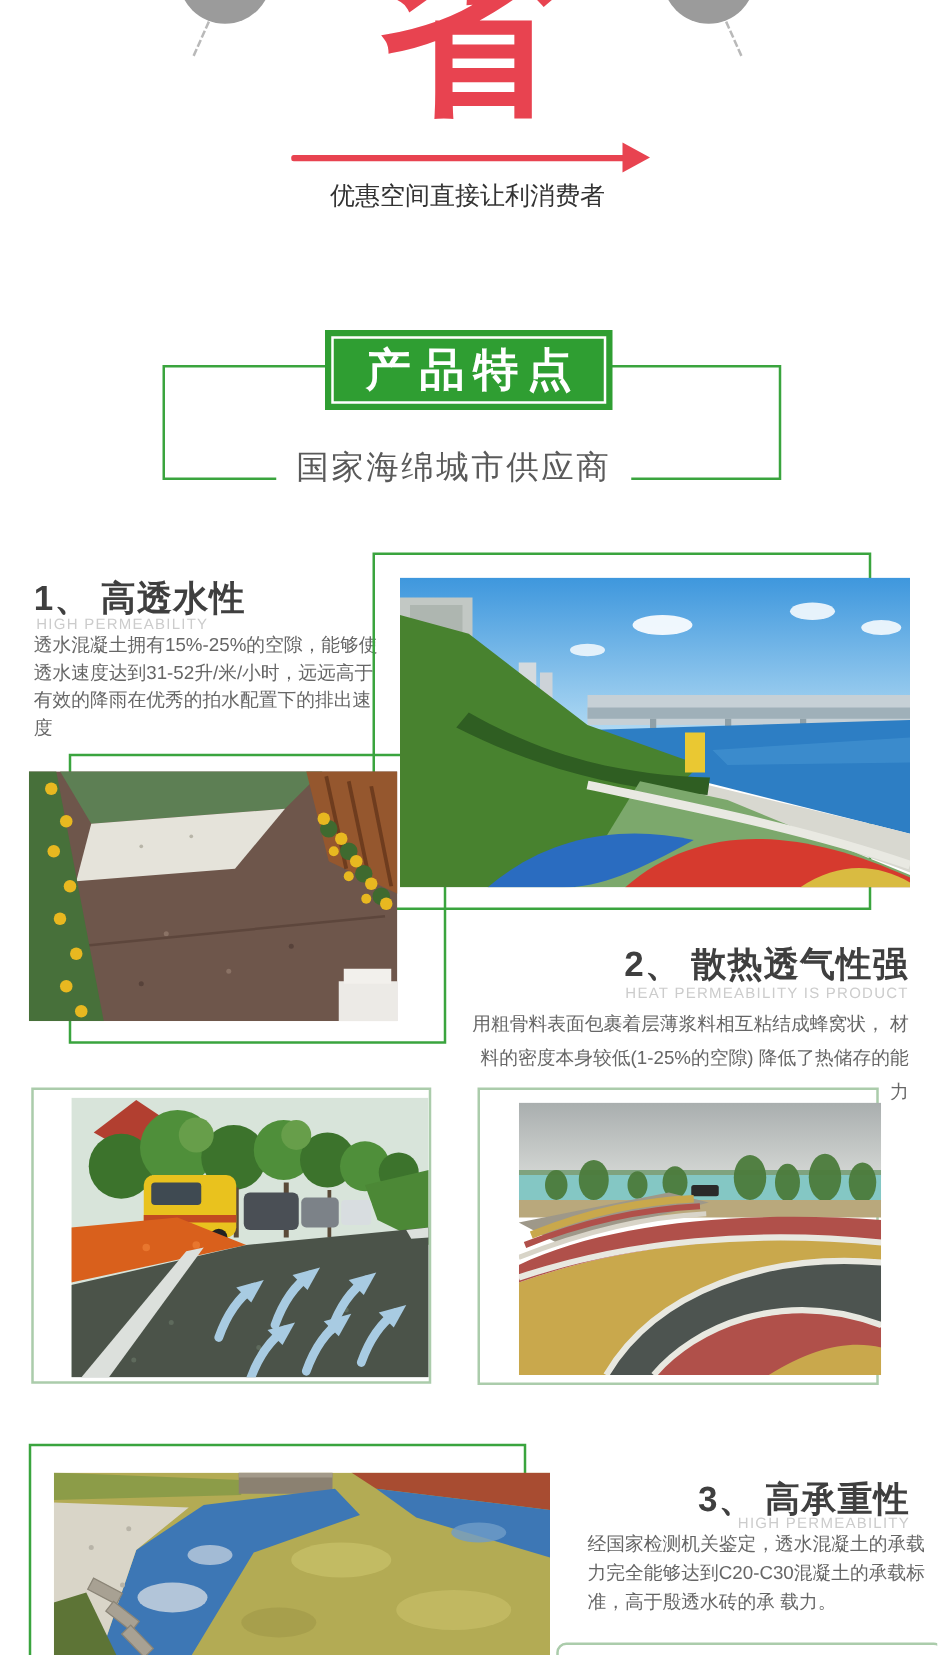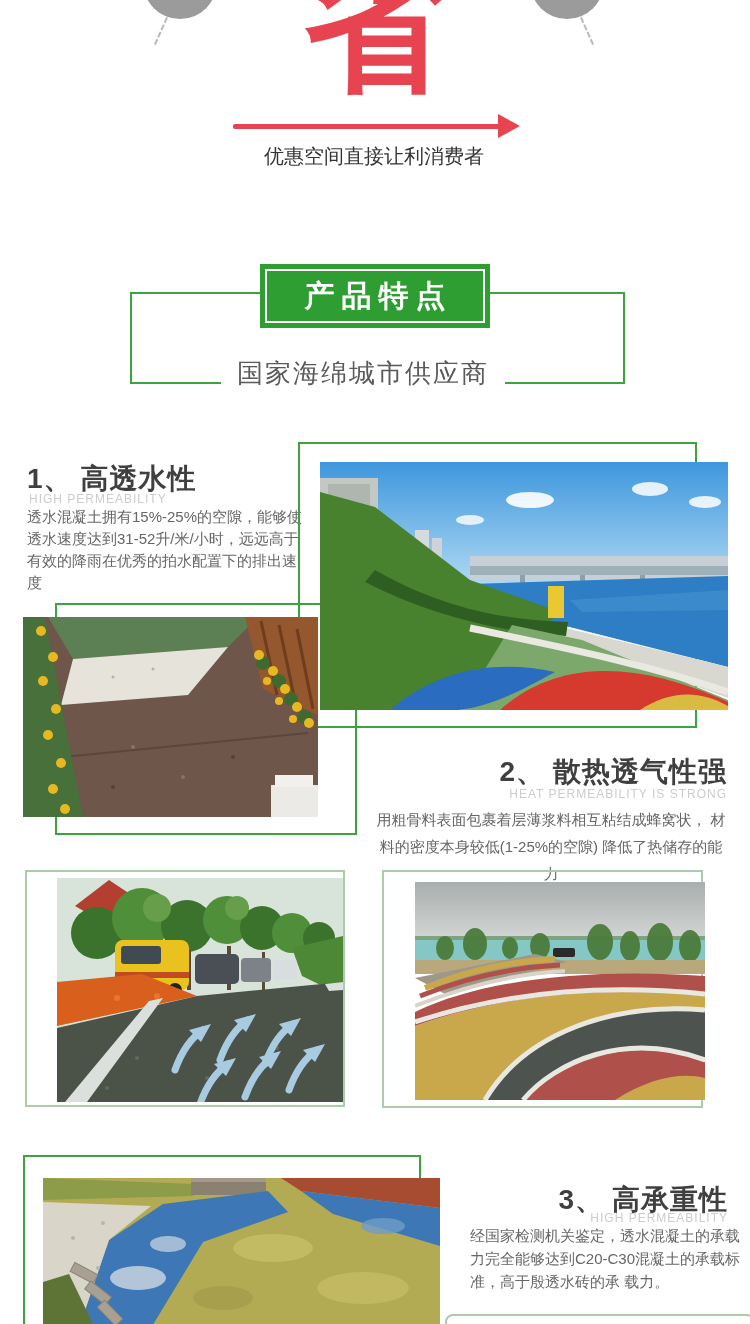--- a/index.html
+++ b/index.html
@@ -20,30 +20,30 @@
               border-top:12px solid transparent;border-bottom:12px solid transparent;}
   .arrow-caption{width:300px;text-align:center;font-size:20px;color:#333;}
 
   
   .eyebrow{left:0;top:241px;width:750px;text-align:center;font-size:11px;font-weight:bold;
            letter-spacing:4px;color:#c7c7c7;}
   .features-frame{left:130px;top:292px;width:495px;height:92px;border:2px solid var(--frame_green,#3aa43e);z-index:1;}
   .features-banner{left:260px;top:264px;width:230px;height:64px;background:var(--green,#2f9e32);z-index:2;
                    display:flex;align-items:center;justify-content:center;}
   .features-banner::after{content:"";position:absolute;inset:5px;border:2px solid #fff;}
-  .features-banner span{color:#fff;font-size:30px;font-weight:bold;letter-spacing:7px;padding-left:7px;}
+  .features-banner span{color:#fff;font-size:36px;font-weight:bold;letter-spacing:7px;padding-left:7px;}
   .supplier{left:0;top:356px;width:726px;text-align:center;z-index:2;}
   .supplier span{display:inline-block;background:#fff;padding:0 16px;font-size:26px;color:#5a5a5a;letter-spacing:2px;}
 
   
   .sec-head{font-size:28px;font-weight:bold;color:var(--title,#3f3f3f);letter-spacing:1px;white-space:nowrap;}
   .sec-head .num{margin-right:8px;}
   .sec-sub{font-size:12px;color:var(--muted,#cccccc);letter-spacing:1px;}
   .sec-body{font-size:15px;color:var(--body,#666666);}
-  .ta-r{text-align:center;}
+  .ta-r{text-align:right;}
 
   .photo-frame{border:2px solid var(--frame_green,#3aa43e);background:transparent;}
   .photo-frame.pale{border-color:var(--frame_pale,#abccab);}
   .photo{overflow:hidden;}
   .photo svg{display:block;width:100%;height:100%;}
 </style>
 </head>
 <body>
 
 <div class="page">
@@ -155,21 +155,21 @@
           <circle cx="286" cy="106" r="5"></circle>
       </g>
       <rect x="248" y="168" width="47" height="32" fill="#eceae6"></rect>
       <rect x="252" y="158" width="38" height="12" fill="#f2f0ec"></rect>
     </svg>
   </div>
 
   <div class="abs sec-head ta-r" style="right:23px;top:753px;">
     <span class="num">2、</span><span>散热透气性强</span>
   </div>
-  <div class="abs sec-sub ta-r" style="right:23px;top:787px;">HEAT PERMEABILITY IS STRONG</div>
+  <div class="abs sec-sub ta-r" style="right:23px;top:787px;">HEAT PERMEABILITY IS PRODUCT</div>
   <div class="abs sec-body ta-r" style="right:23px;top:806px;width:352px;line-height:27px;">用粗骨料表面包裹着层薄浆料相互粘结成蜂窝状， 材料的密度本身较低(1-25%的空隙) 降低了热储存的能力</div>
 
   <div class="abs photo-frame pale" style="left:25px;top:870px;width:320px;height:237px;"></div>
   <div class="abs photo-frame pale" style="left:382px;top:870px;width:321px;height:238px;"></div>
 
   <div class="abs photo" style="left:57px;top:878px;width:286px;height:224px;">
     <svg viewBox="0 0 286 224" preserveAspectRatio="none">
       <rect width="286" height="224" fill="#d8e4da"></rect>
       <polygon points="18,28 52,2 82,22 46,44" fill="#b23f30"></polygon>
       <g>

